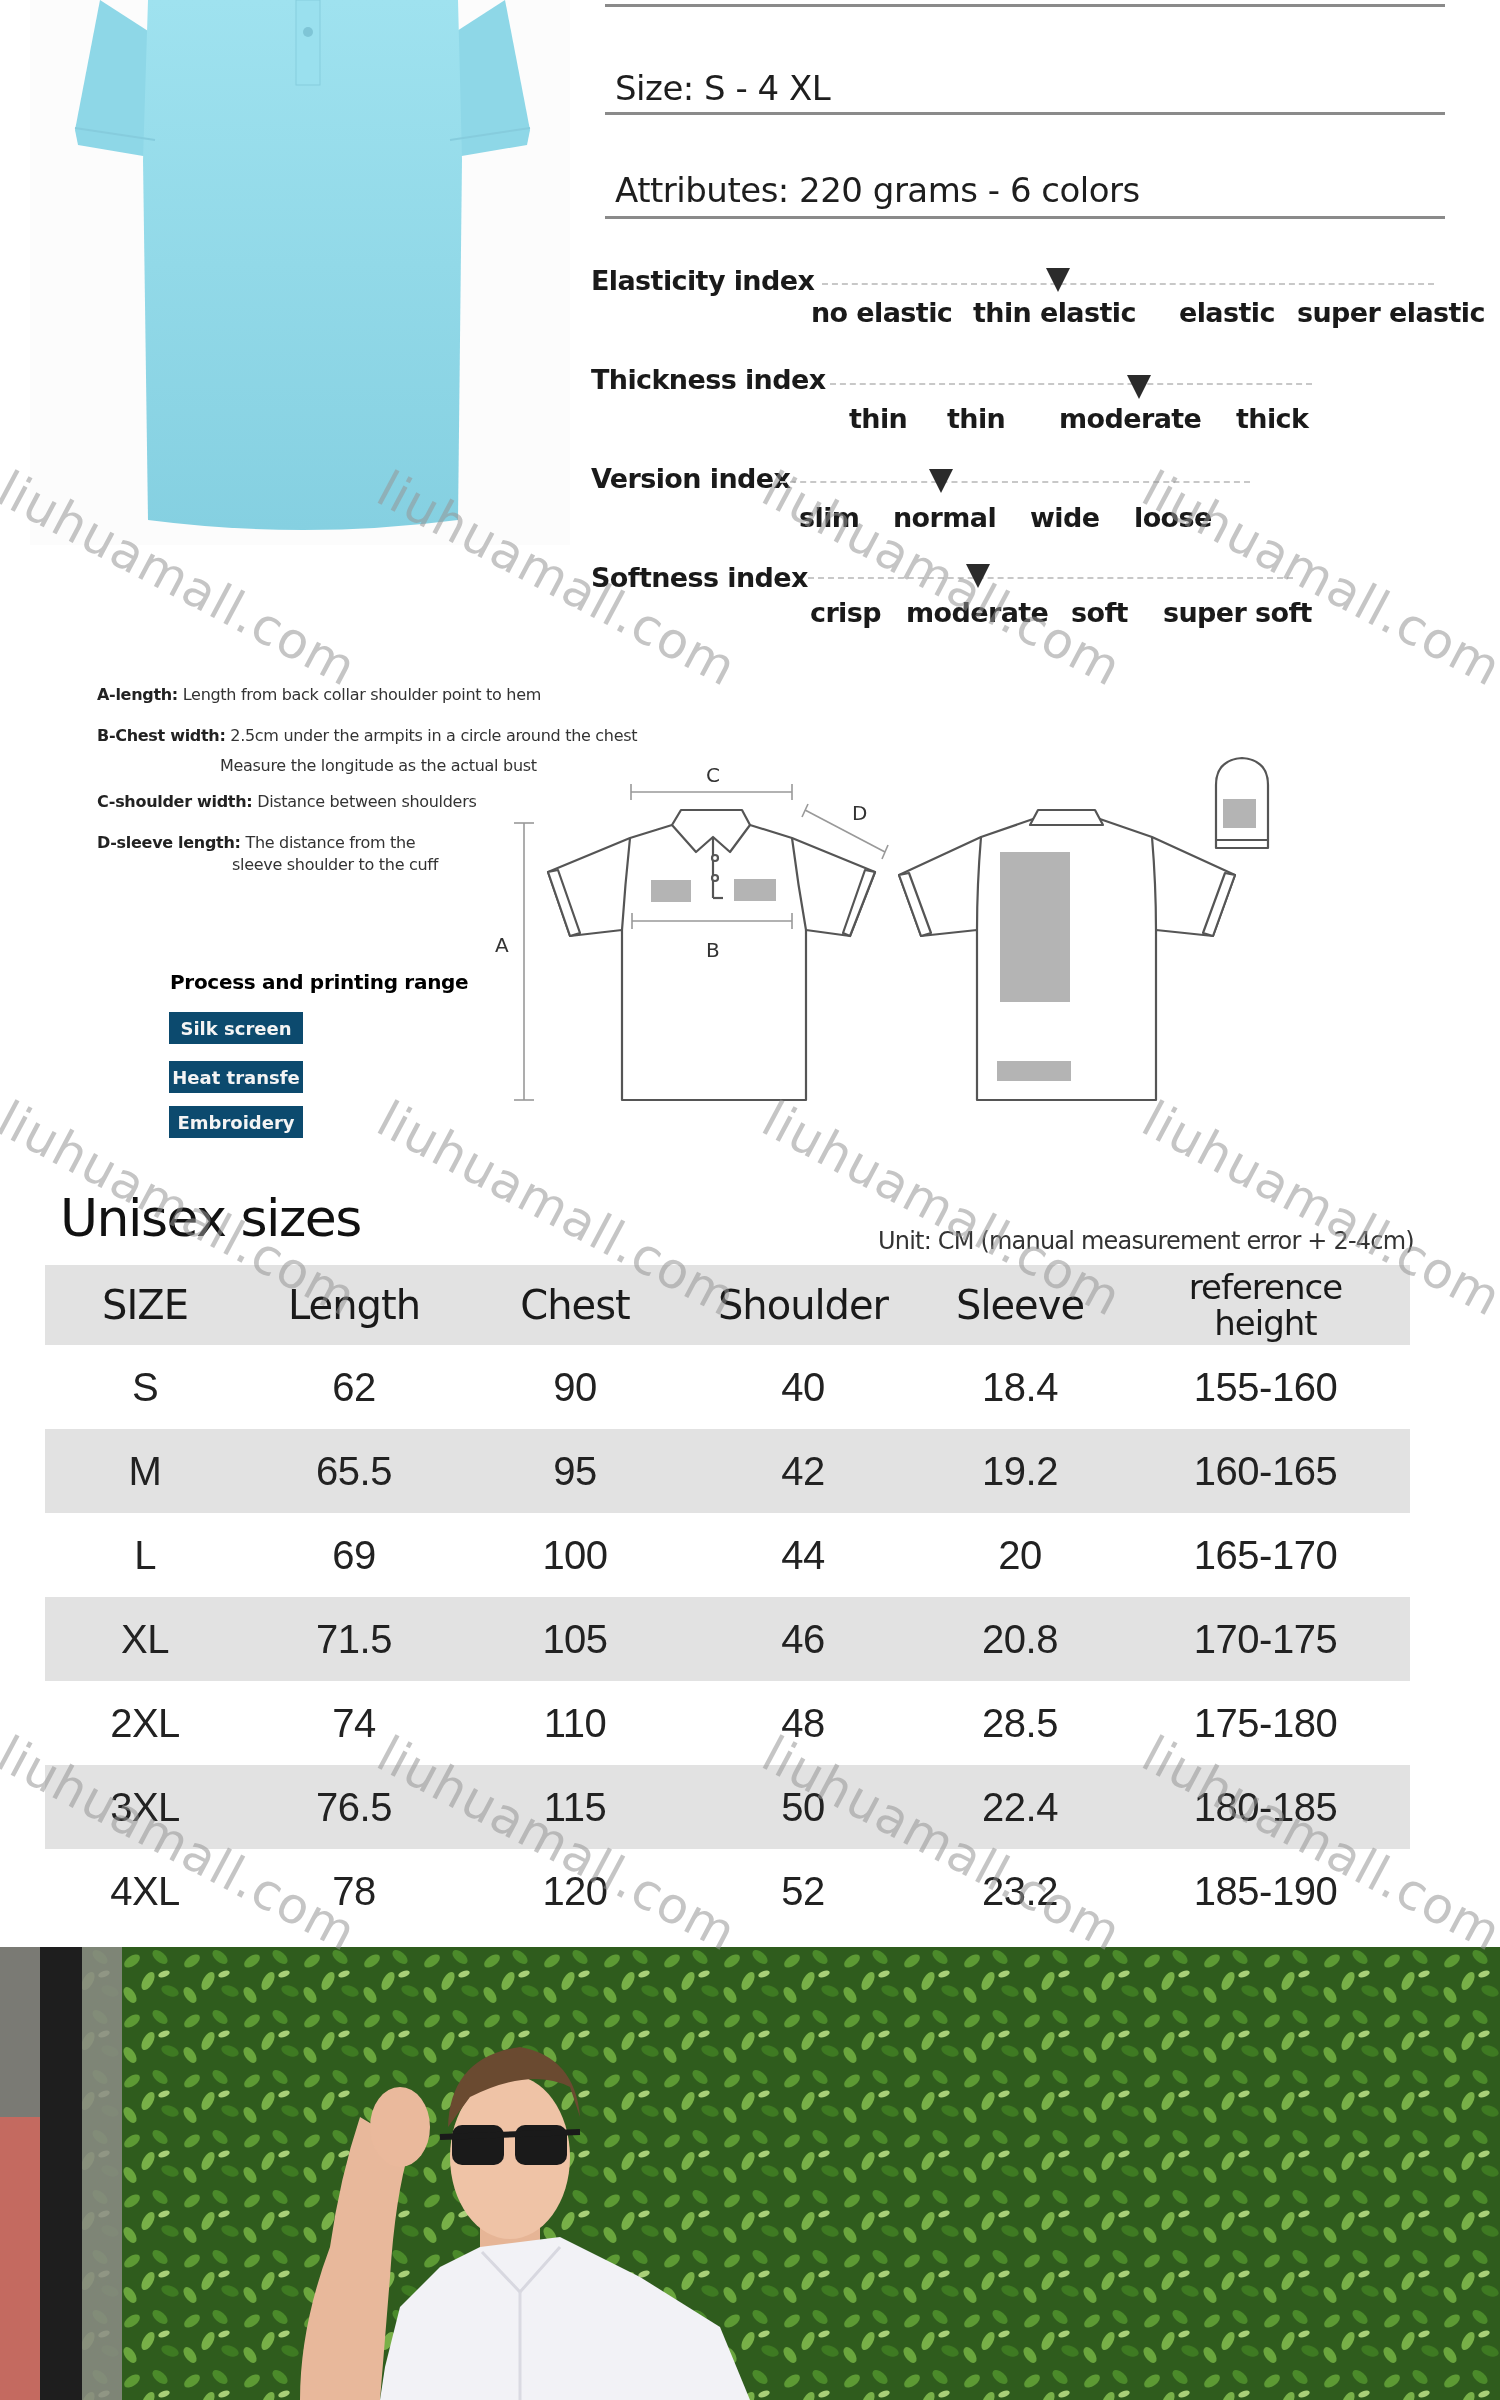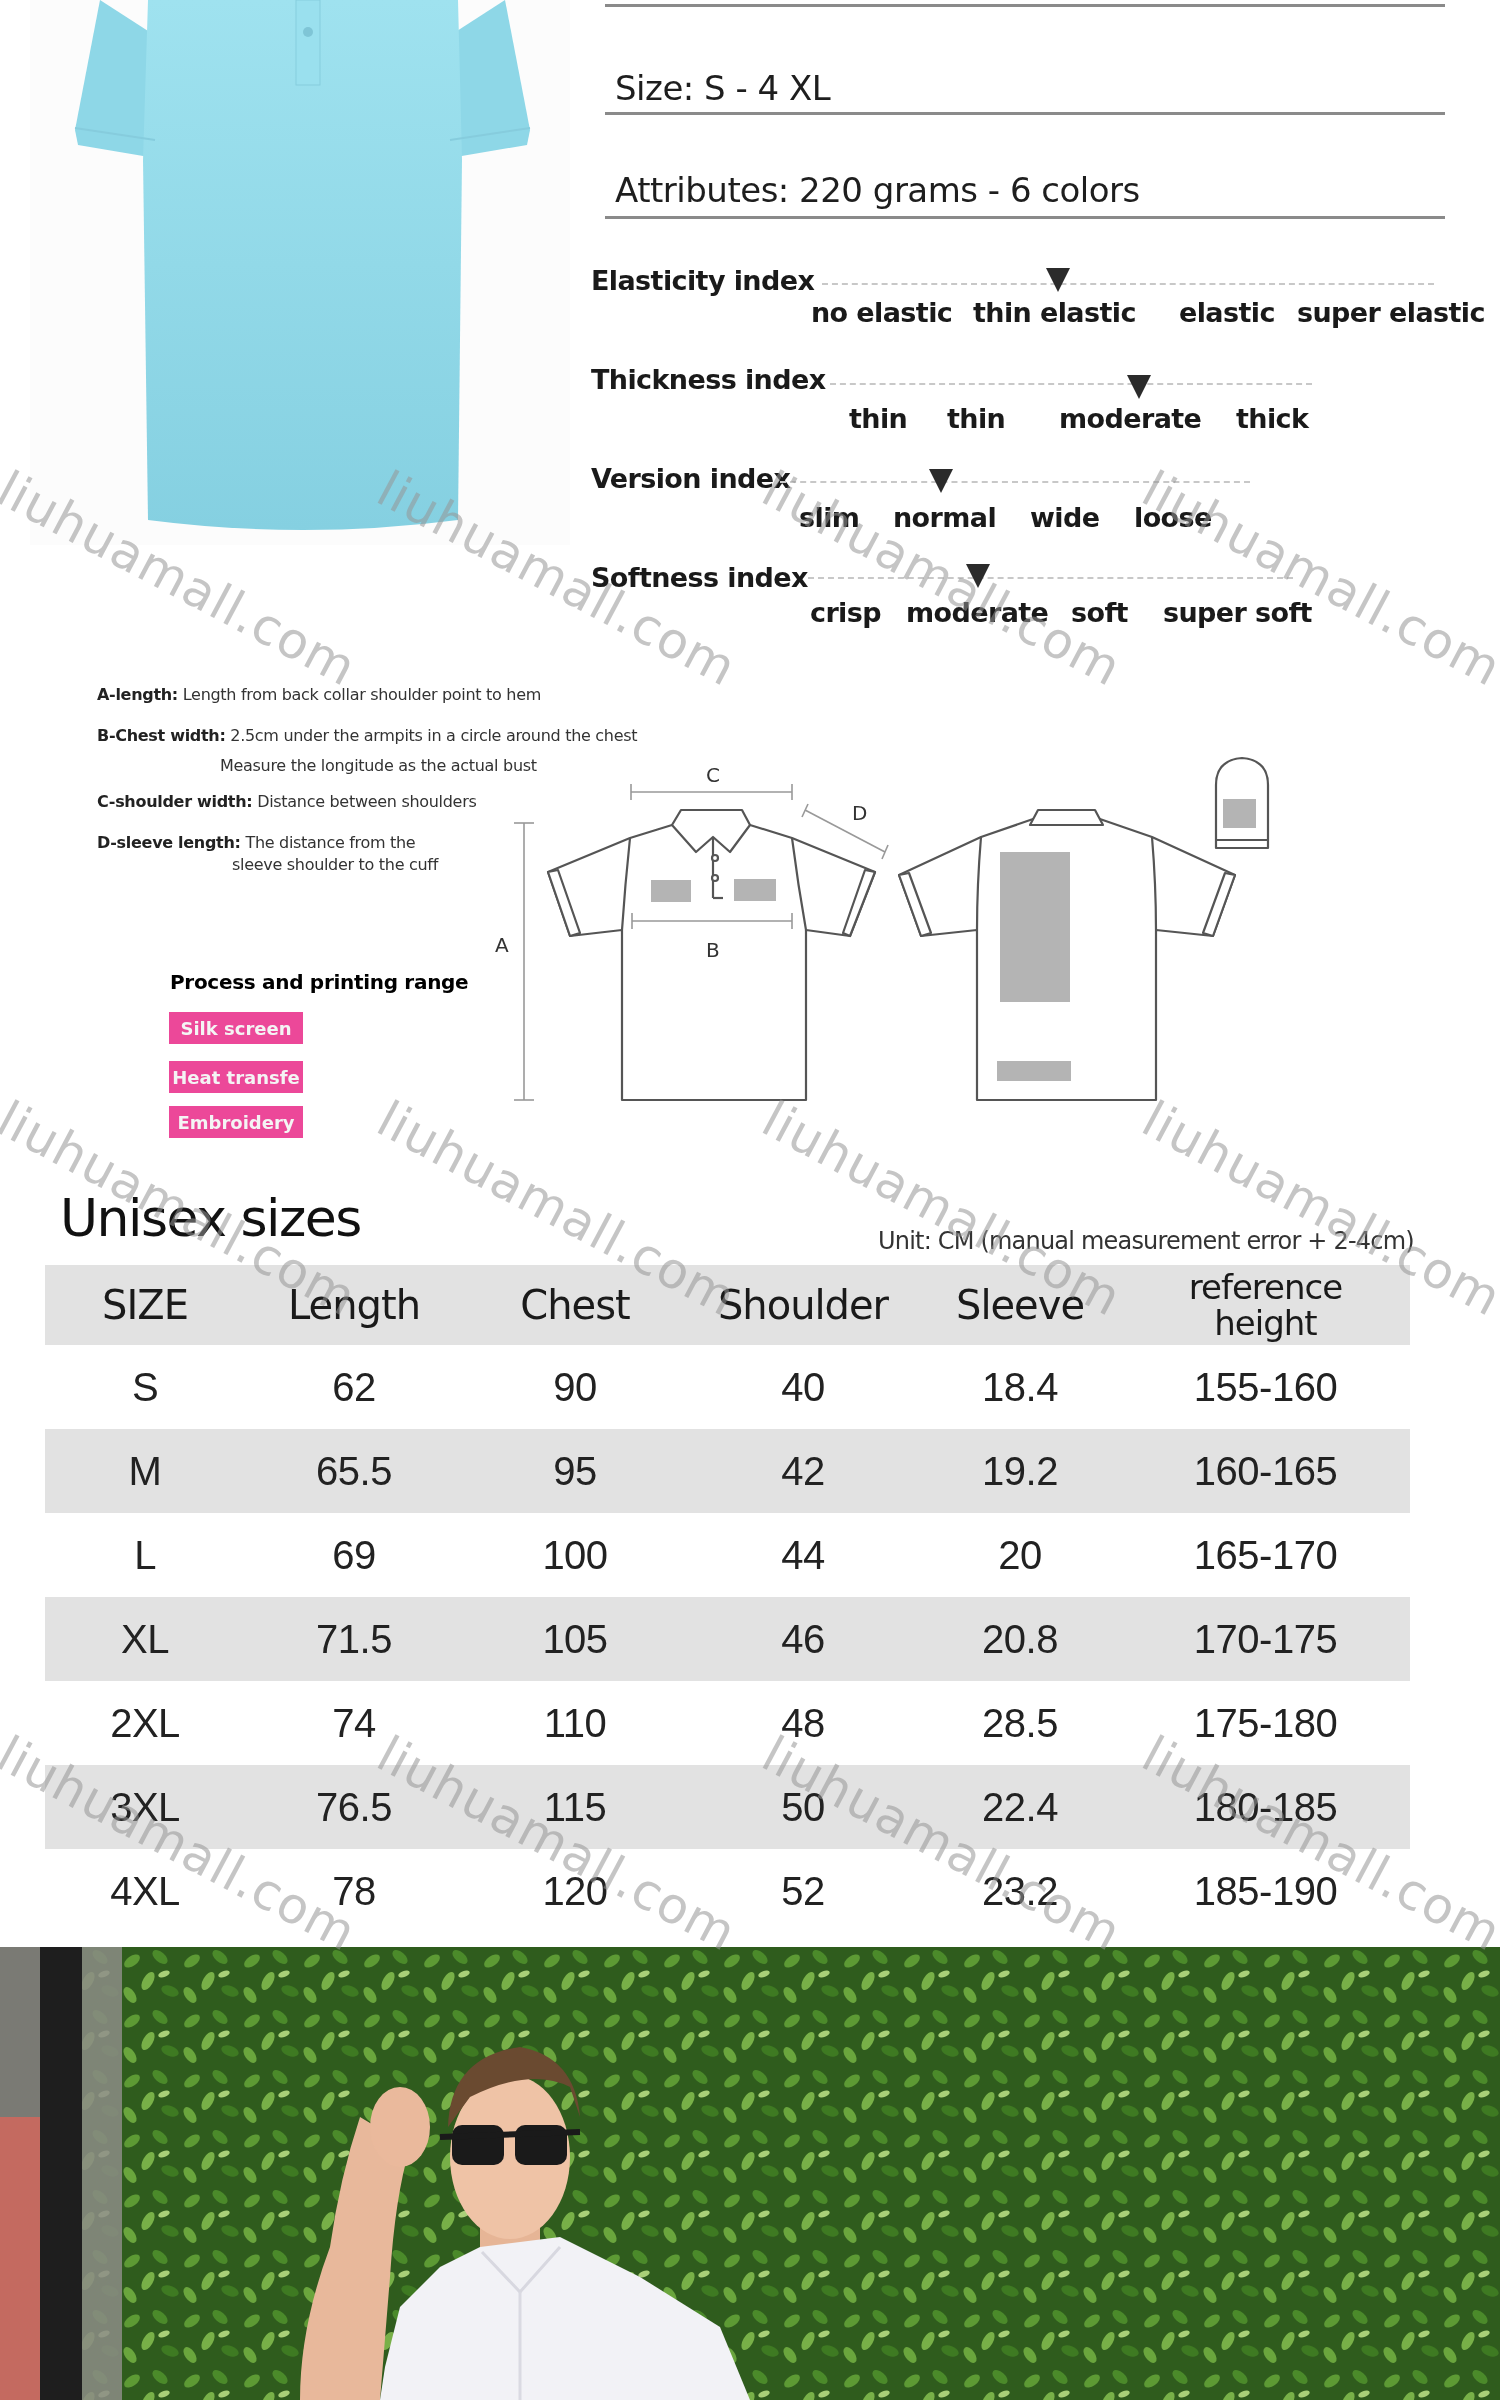--- a/index.html
+++ b/index.html
@@ -17,21 +17,21 @@
   .index-dash { position: absolute; height: 0; border-top: 2px dashed #c8c8c8; }
   .index-marker { position: absolute; width: 0; height: 0; border-left: 12px solid transparent; border-right: 12px solid transparent; border-top: 24px solid #2b2b2b; }
   .index-opt { position: absolute; font-size: 27px; font-weight: bold; color: #1a1a1a; font-family: "DejaVu Sans", sans-serif; letter-spacing: -0.6px; white-space: nowrap; }
 
   
   .legend-row { position: absolute; left: 97px; font-size: 16px; color: #333; white-space: nowrap; font-family: "DejaVu Sans", sans-serif; letter-spacing: -0.3px; }
   .legend-row b { color: #222; }
   .legend-cont { position: absolute; font-size: 16px; color: #333; white-space: nowrap; font-family: "DejaVu Sans", sans-serif; letter-spacing: -0.3px; }
 
   .process-title { position: absolute; left: 170px; top: 970px; font-size: 20px; font-weight: bold; color: #000000; font-family: "DejaVu Sans", sans-serif; letter-spacing: -0.3px; }
-  .process-tag { position: absolute; left: 169px; width: 134px; height: 32px; background: #ec4899; color: #f4f4f4; font-size: 18px; font-weight: bold; display: flex; align-items: center; justify-content: center; white-space: nowrap; overflow: hidden; font-family: "DejaVu Sans", sans-serif; }
+  .process-tag { position: absolute; left: 169px; width: 134px; height: 32px; background: #0c4a6e; color: #f4f4f4; font-size: 18px; font-weight: bold; display: flex; align-items: center; justify-content: center; white-space: nowrap; overflow: hidden; font-family: "DejaVu Sans", sans-serif; }
 
   .diagram { position: absolute; left: 480px; top: 740px; width: 850px; height: 370px; }
 
   
   .table-title { position: absolute; left: 60px; top: 1188px; font-size: 52px; color: #111; font-family: "DejaVu Sans", sans-serif; letter-spacing: -1.5px; }
   .table-unit { position: absolute; left: 878px; top: 1227px; font-size: 24px; color: #333; font-family: "DejaVu Sans", sans-serif; letter-spacing: -0.8px; white-space: nowrap; }
   .size-table { position: absolute; left: 45px; top: 1265px; width: 1365px; }
   .size-row { display: grid; grid-template-columns: 200px 218px 224px 232px 202px 289px; height: 84px; align-items: center; }
   .size-row.head { height: 80px; background: #e2e2e2; }
   .size-row.shade { background: #e2e2e2; }

